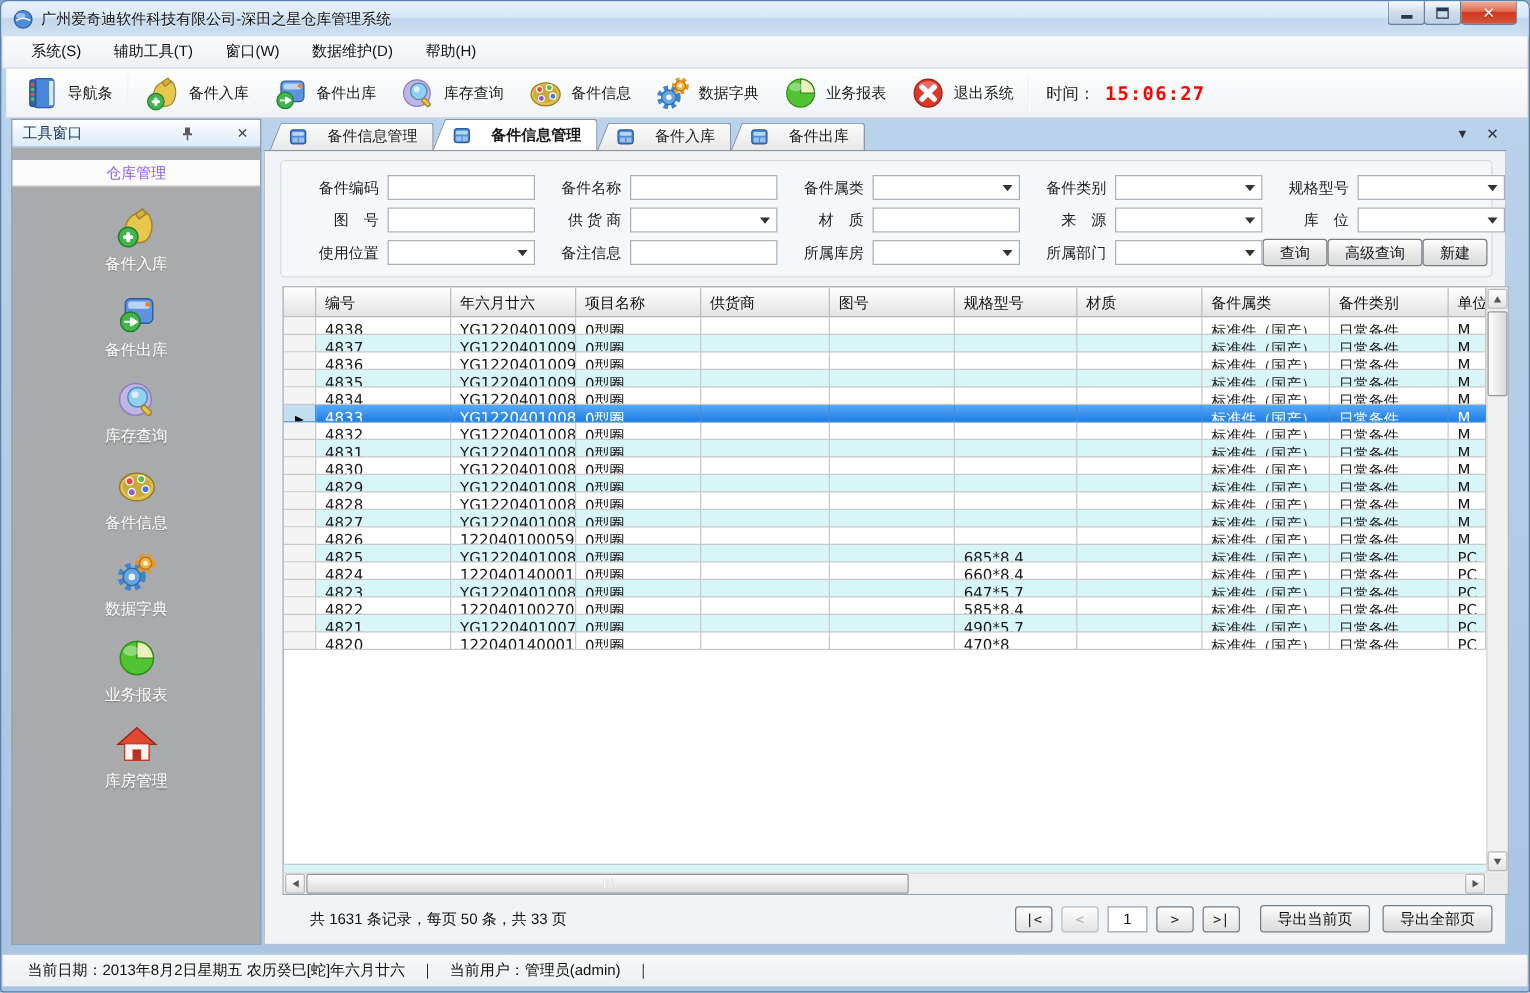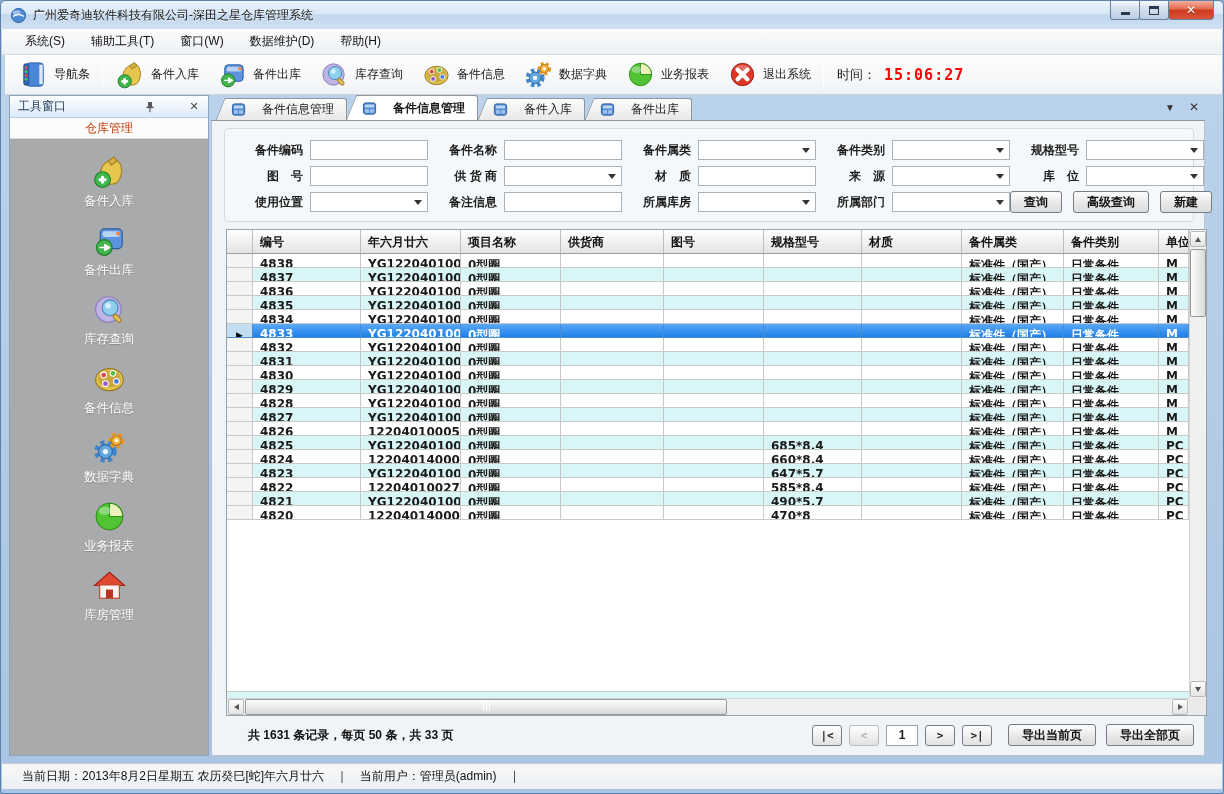--- a/index.html
+++ b/index.html
@@ -28,48 +28,48 @@
   .tool-sep{width:1px;height:30px;background:#d4d4d4;border-right:1px solid #fff;margin:0 3px;}
   .time-wrap{display:flex;align-items:center;gap:8px;padding-left:10px;}
   .time-label{font-size:13px;color:#222;}
   .time-value{font-family:"DejaVu Sans Mono",monospace;font-weight:bold;font-size:15px;color:#ff0000;letter-spacing:1px;}
 
   
   .sidebar{position:absolute;left:8px;top:94px;width:200px;bottom:37px;background:#a9aaac;border:1px solid #8ea2b8;display:flex;flex-direction:column;}
   .tool-header{height:22px;background:linear-gradient(#fdfeff,#dceafa);border-bottom:1px solid #b9cfe4;display:flex;align-items:center;padding:0 6px 0 8px;color:#1f3a57;flex:none;gap:28px;}
   .tool-header .sp{flex:1;}
   .hdr-btn{width:16px;height:16px;display:flex;align-items:center;justify-content:center;color:#444;font-size:11px;}
-  .group-header{height:21px;background:#fbfbfb;border-bottom:1px solid #d8d8d8;display:flex;align-items:center;justify-content:center;color:#c2410c;flex:none;}
+  .group-header{height:21px;background:#fbfbfb;border-bottom:1px solid #d8d8d8;display:flex;align-items:center;justify-content:center;color:#8b5cf6;flex:none;margin-top:10px;}
   .side-body{flex:1;padding-top:14px;display:flex;flex-direction:column;align-items:center;}
   .side-item{width:120px;height:69px;display:flex;flex-direction:column;align-items:center;justify-content:flex-start;gap:3px;cursor:default;}
   .side-item .sicon{width:37px;height:37px;}
   .side-item .slabel{color:#fff;font-size:12.5px;text-shadow:0 1px 1px rgba(0,0,0,.25);}
 
   
   .main{position:absolute;left:210px;top:94px;right:18px;bottom:37px;}
   .tabbar{position:absolute;left:0;right:0;top:0;height:26px;border-bottom:1px solid #8e959c;display:flex;align-items:flex-end;padding-left:14px;}
   .tab{position:relative;height:22px;display:flex;align-items:center;gap:16px;padding:0 12px 0 5px;border:1px solid #8e959c;border-bottom:none;border-top-right-radius:3px;background:linear-gradient(#fcfcfc,#e8e8e8);margin-right:9px;z-index:1;}
   .tab::before{content:"";position:absolute;left:-6px;top:-1px;bottom:0;width:12px;background:inherit;border-left:1px solid #8e959c;border-top:1px solid #8e959c;transform:skewX(-22deg);border-top-left-radius:2px;z-index:-1;}
   .tab.active{height:25px;background:#fff;font-weight:bold;z-index:2;}
   .tab .tlabel{white-space:nowrap;}
   .tab-icon{width:15px;height:15px;}
   .tabbar-btns{position:absolute;right:4px;top:5px;display:flex;gap:10px;align-items:center;}
   .tabbar-btn{font-size:10px;color:#333;width:14px;height:14px;display:flex;align-items:center;justify-content:center;}
   .tabbar-btn.x{font-size:12px;}
 
   
-  .content{position:absolute;left:0;right:0;top:26px;bottom:0;background:#f1f4f7;border:1px solid #bac3cc;border-top:none;font-weight:bold;}
+  .content{position:absolute;left:0;right:0;top:26px;bottom:0;background:#f1f4f7;border:1px solid #bac3cc;border-top:none;}
   .form-panel{position:absolute;left:12px;right:10px;top:7px;height:94px;background:#f5f8fa;border:1px solid #d5dbe1;border-radius:4px;padding:8px 0 0 22px;}
   .form-row{display:flex;align-items:center;height:26px;}
   .field{display:flex;align-items:center;margin-right:13px;}
   .flabel{width:56px;text-align:right;margin-right:7px;color:#1d1d1d;white-space:nowrap;}
   .ctrl{width:118px;height:20px;background:#fff;border:1px solid #a9b1b9;position:relative;}
   .ctrl .dd{position:absolute;right:1px;top:1px;bottom:1px;width:16px;display:flex;align-items:center;justify-content:center;}
   .ctrl .dd::after{content:"";width:0;height:0;border:4px solid transparent;border-top:5px solid #333;margin-top:4px;}
-  .form-btns{margin-left:auto;display:flex;gap:11px;margin-right:6px;}
+  .form-btns{margin-left:auto;display:flex;margin-right:6px;}
   .btn{height:22px;padding:0 13px;border:1px solid #777d84;border-radius:3px;background:linear-gradient(#fefefe,#e6e6e6 60%,#dcdcdc);color:#111;display:flex;align-items:center;white-space:nowrap;}
 
   
   .grid{position:absolute;left:14px;top:108px;width:981px;height:487px;border:1px solid #9aa2aa;background:#fff;}
   .cols{position:absolute;left:0;top:0;right:17px;bottom:17px;overflow:hidden;}
   .thead{display:flex;height:24px;background:linear-gradient(#ffffff,#e3e3e3);border-bottom:1px solid #9d9d9d;}
   .th{border-right:1px solid #bdbdbd;padding:4px 0 0 7px;white-space:nowrap;overflow:hidden;color:#111;flex:none;}
   .tbody .tr{display:flex;height:14px;}
   .td{border-right:1px solid #c9c9c9;border-bottom:1px solid #c9c9c9;padding:3px 0 0 7px;white-space:nowrap;overflow:hidden;flex:none;font-family:"DejaVu Sans","Liberation Sans",sans-serif;font-size:12px;}
   .rowline>*:nth-child(1){width:26px;background:#f4f4f4;padding-left:0;text-align:center;}

